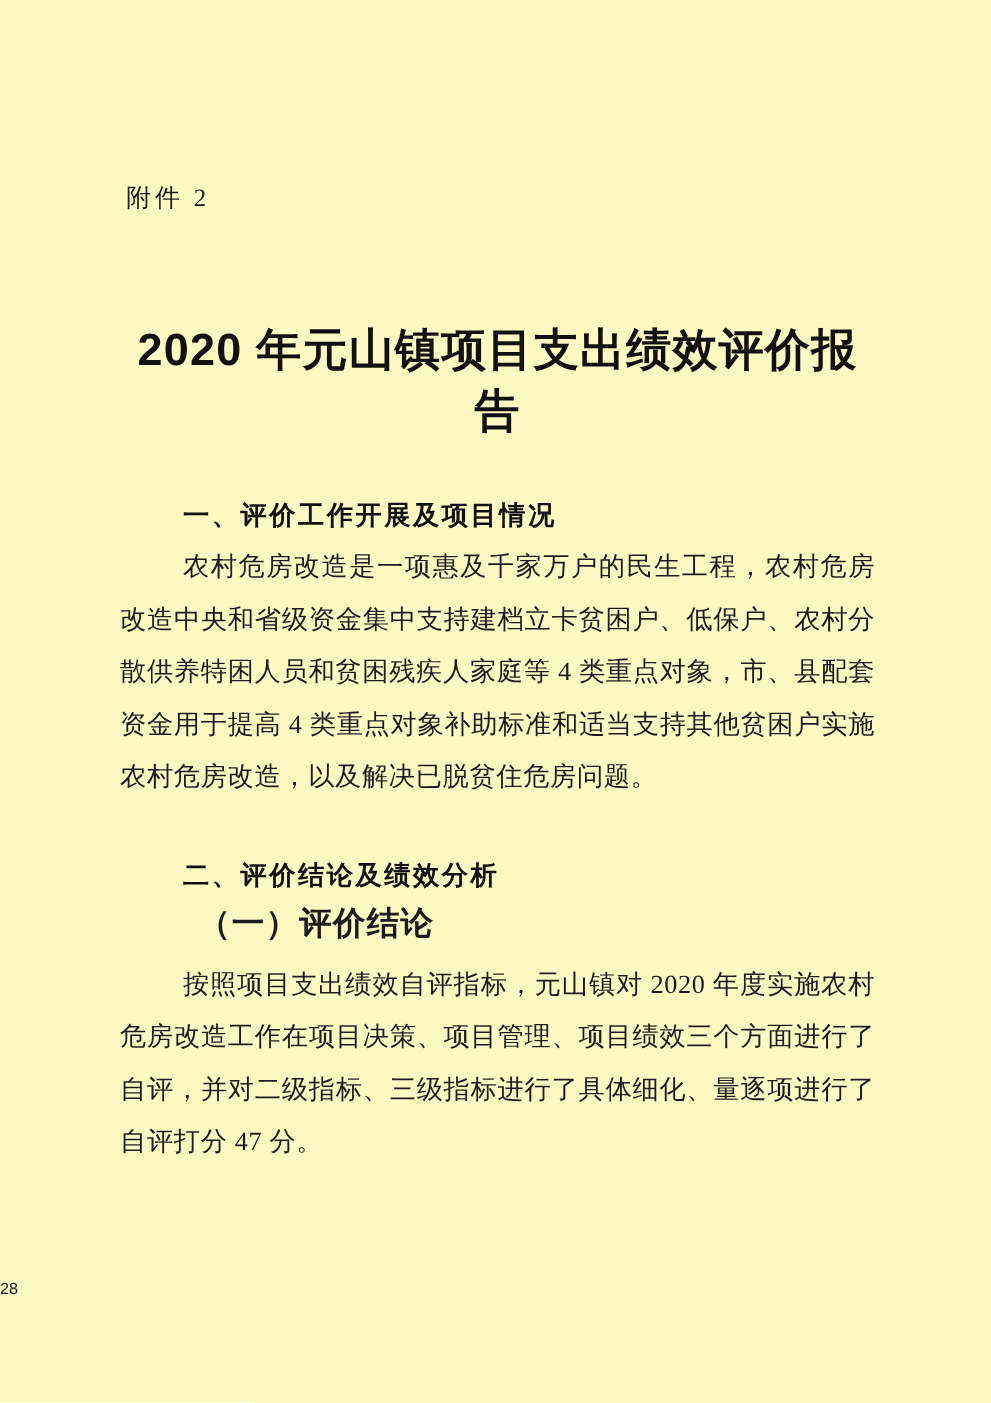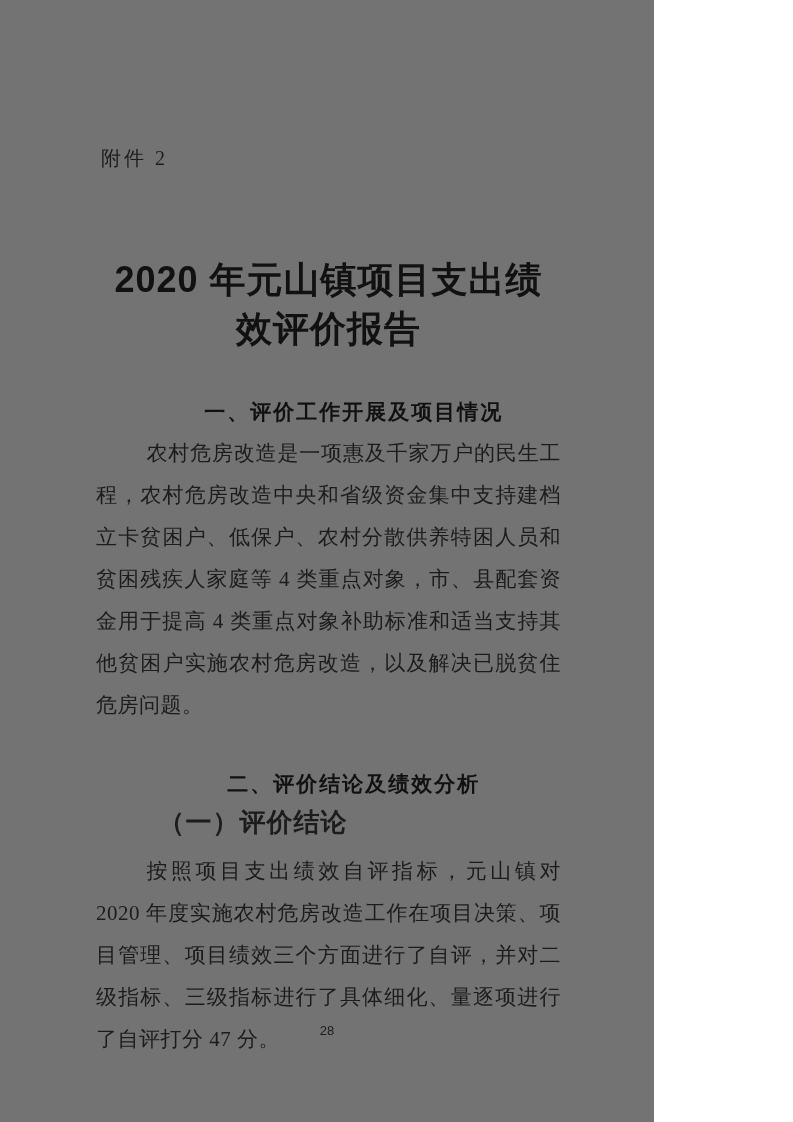--- a/index.html
+++ b/index.html
@@ -3,23 +3,23 @@
 <meta charset="utf-8">
 <title>Document</title>
 <style>
   html, body {
     margin: 0;
     padding: 0;
     background: #ffffff;
   }
   .page {
     position: relative;
-    width: 654px;
+    width: 793px;
     height: 1122px;
-    background: #737373;
+    background: #fef9c3;
     color: #1c1c1c;
     font-family: "Liberation Serif", "DejaVu Serif", serif;
     overflow: hidden;
     box-sizing: border-box;
   }
   .content {
     padding: 0 93px 0 96px;
     box-sizing: border-box;
   }
   .attachment {
@@ -38,21 +38,20 @@
     color: #111111;
   }
   .section-heading {
     margin: 44px 0 0 0;
     font-size: 21px;
     font-weight: 700;
     font-family: "Liberation Sans", "DejaVu Sans", sans-serif;
     text-indent: 2.4em;
     letter-spacing: 2px;
     color: #111111;
-    text-align: center;
   }
   .section-heading.second {
   }
   .body-paragraph {
     margin: 6px 0 0 0;
     font-size: 21px;
     line-height: 42px;
     text-align: justify;
     text-justify: inter-ideograph;
     text-indent: 2.4em;
@@ -64,21 +63,21 @@
     line-height: 42px;
     text-indent: 2.4em;
     letter-spacing: 1px;
     font-weight: bold;
   }
   .page-number {
     position: absolute;
     bottom: 84px;
     left: 0;
     right: 0;
-    text-align: center;
+    text-align: left;
     font-size: 13px;
     font-family: "Liberation Sans", "DejaVu Sans", sans-serif;
     color: #1c1c1c;
     margin-top: 44px;
   }
 </style>
 </head>
 <body>
 
 <div class="page">

